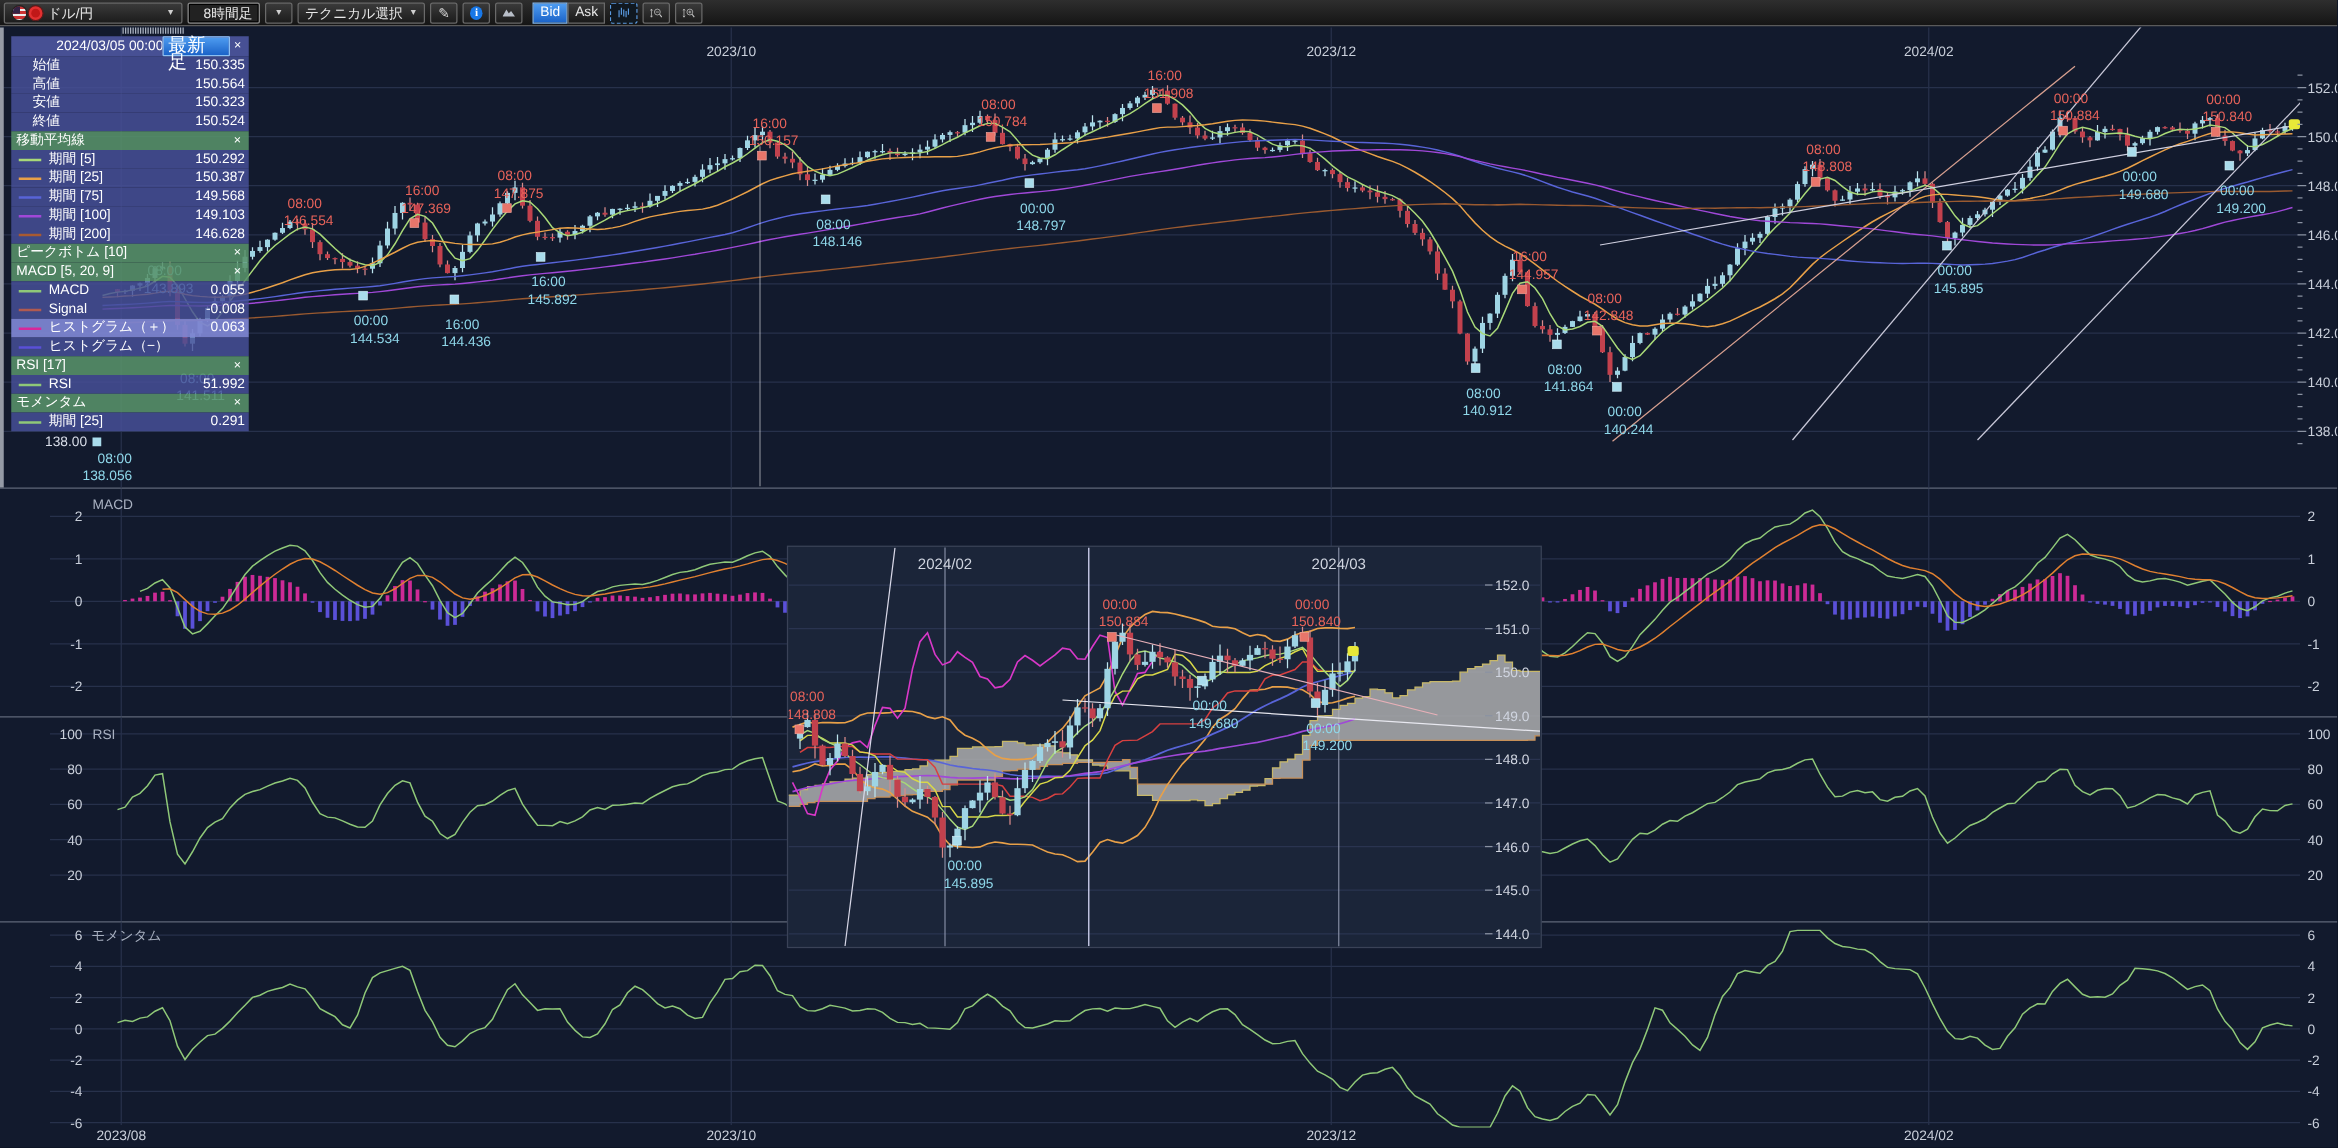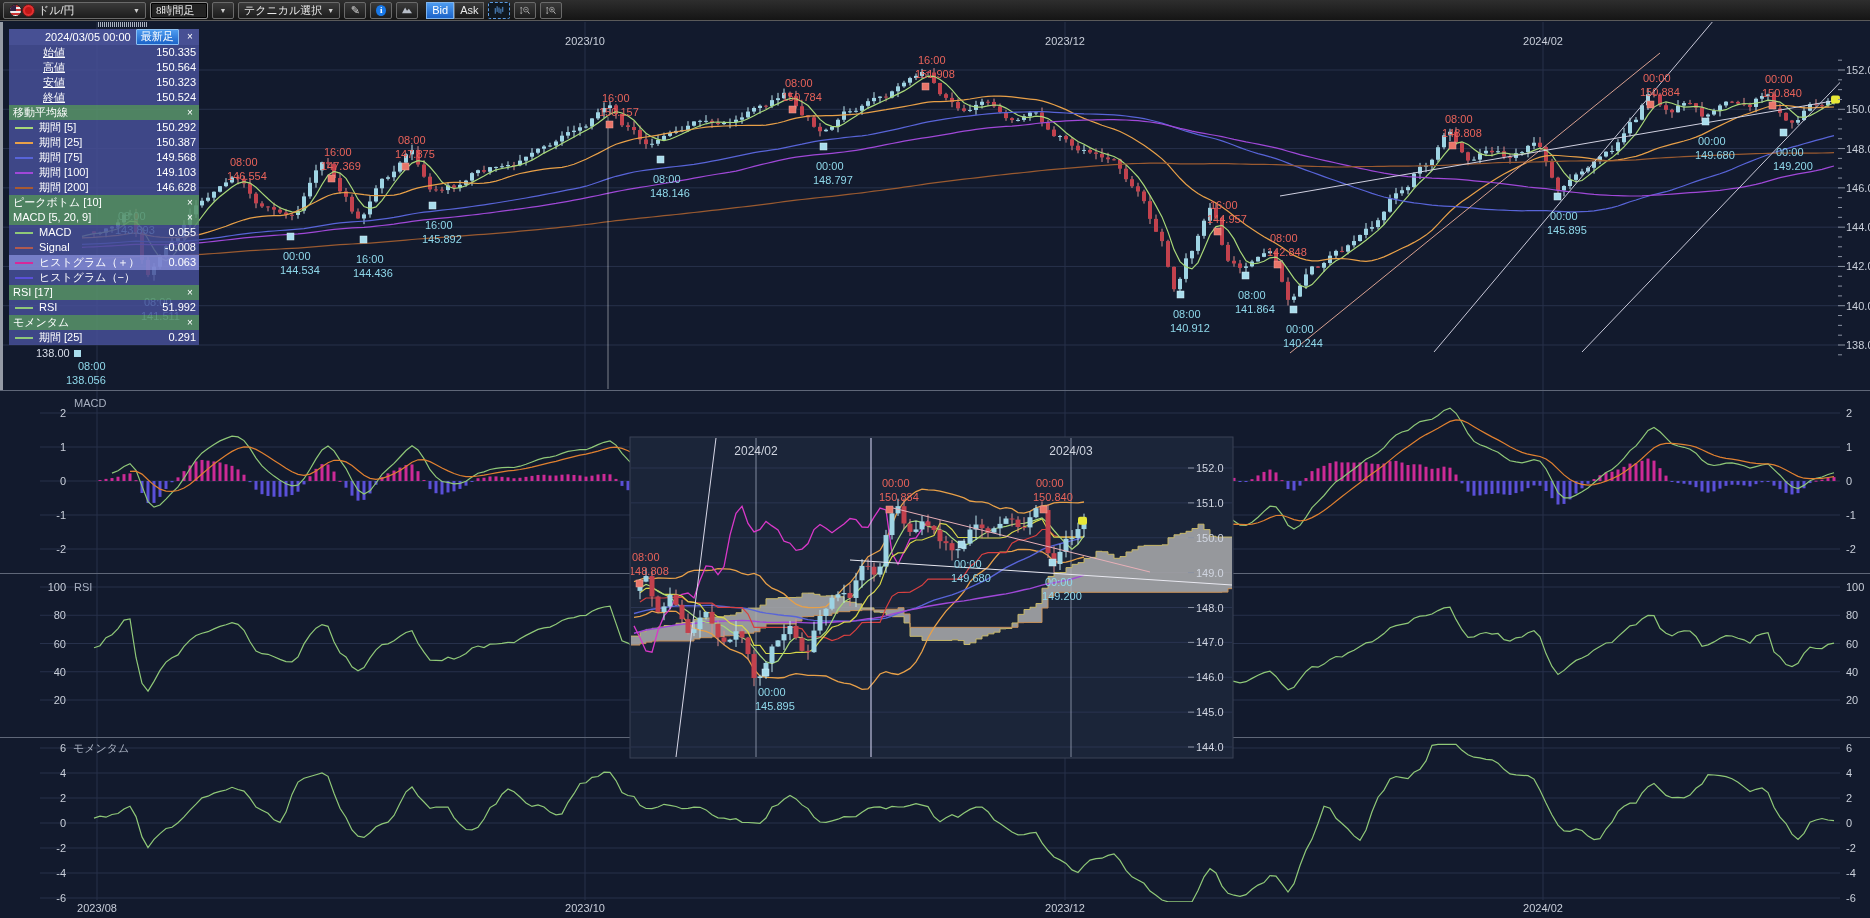--- a/index.html
+++ b/index.html
@@ -14,44 +14,44 @@
            padding:0 5px;box-sizing:border-box;cursor:default;}
   .pair-select{width:143px;justify-content:flex-start;gap:3px;}
   .pair-select .caret{margin-left:auto;}
   .caret{font-size:7px;color:#cfcfcf;}
   .flag{width:13px;height:13px;border-radius:50%;display:inline-block;position:relative;
         border:1px solid #222;box-sizing:border-box;overflow:hidden;flex:0 0 auto;}
   .flag.us{background:repeating-linear-gradient(#c33 0 2px,#eee 2px 4px);}
   .flag.us::after{content:"";position:absolute;left:0;top:0;width:6px;height:6px;background:#324;}
   .flag.jp{background:#e23030;margin-left:-3px;border:1px solid #5a1a1a;}
   .flag.jp::after{content:"";position:absolute;left:2px;top:2px;width:7px;height:7px;border-radius:50%;background:#c01818;}
-  .tf-box{width:58px;background:#222;border:1px solid #888;box-shadow:inset 0 0 0 1px #000;justify-content:flex-start;font-family:Liberation Serif, serif;}
+  .tf-box{width:58px;background:#222;border:1px solid #888;box-shadow:inset 0 0 0 1px #000;justify-content:flex-end;}
   .sq{width:22px;justify-content:center;}
   .bidask{display:flex;height:17px;margin-left:4px;}
   .bidask .tb-btn{border-radius:0;}
   .bidask .bid{background:linear-gradient(#4e9cf0,#1b63c8);border-color:#7fb4ec;color:#fff;}
   .bidask .ask{background:linear-gradient(#3a3a3a,#191919);}
   .icon-candle{border:1px dashed #5a9ae0;background:#101820;}
   .info-circle{width:11px;height:11px;border-radius:50%;background:#1878e8;color:#fff;font-size:9px;
                font-weight:bold;display:flex;align-items:center;justify-content:center;font-family:"Liberation Serif",serif;}
   
   .panel{position:absolute;left:9px;top:29px;width:190px;z-index:20;font-size:11px;color:#fff;}
   .prow{height:15px;line-height:15px;display:flex;align-items:center;background:rgba(72,80,152,.84);
         padding:0 3px 0 0;box-sizing:border-box;}
   .prow.hd{background:rgba(78,86,160,.9);height:16px;line-height:16px;padding-left:32px;}
   .prow.section{background:rgba(88,146,106,.88);}
   .prow.hl{background:rgba(124,132,208,.95);}
   .prow .sw{width:18px;height:2px;margin:0 6px 0 6px;flex:0 0 auto;}
   .prow .lbl{white-space:nowrap;overflow:hidden;}
-  .prow .lbl.ind{margin-left:34px;text-decoration:underline;}
+  .prow .lbl.ind{margin-left:17px;}
   .prow .lbl.sec{margin-left:4px;}
   .prow .val{margin-left:auto;text-align:right;}
   .prow .x{margin-left:auto;width:12px;text-align:center;color:#fff;font-size:10px;cursor:default;}
   .chip{background:linear-gradient(#4e9cf0,#1b63c8);border:1px solid #8cc0f4;color:#fff;
-        font-size:11px;padding:0 4px;height:14px;line-height:13px;margin-left:auto;border-radius:1px;}
+        font-size:15px;padding:0 4px;height:14px;line-height:13px;margin-left:auto;border-radius:1px;}
   .grip{position:absolute;left:98px;top:22px;height:6px;z-index:5;display:flex;gap:1px;}
   .grip i{width:1px;height:5px;background:#aab2c0;display:block;}
   .lstrip{position:absolute;left:0;top:22px;width:3px;height:368px;background:#959ba6;z-index:4;}
 </style>
 </head>
 <body>
 
 <div id="stage">
 
   <div class="toolbar">

